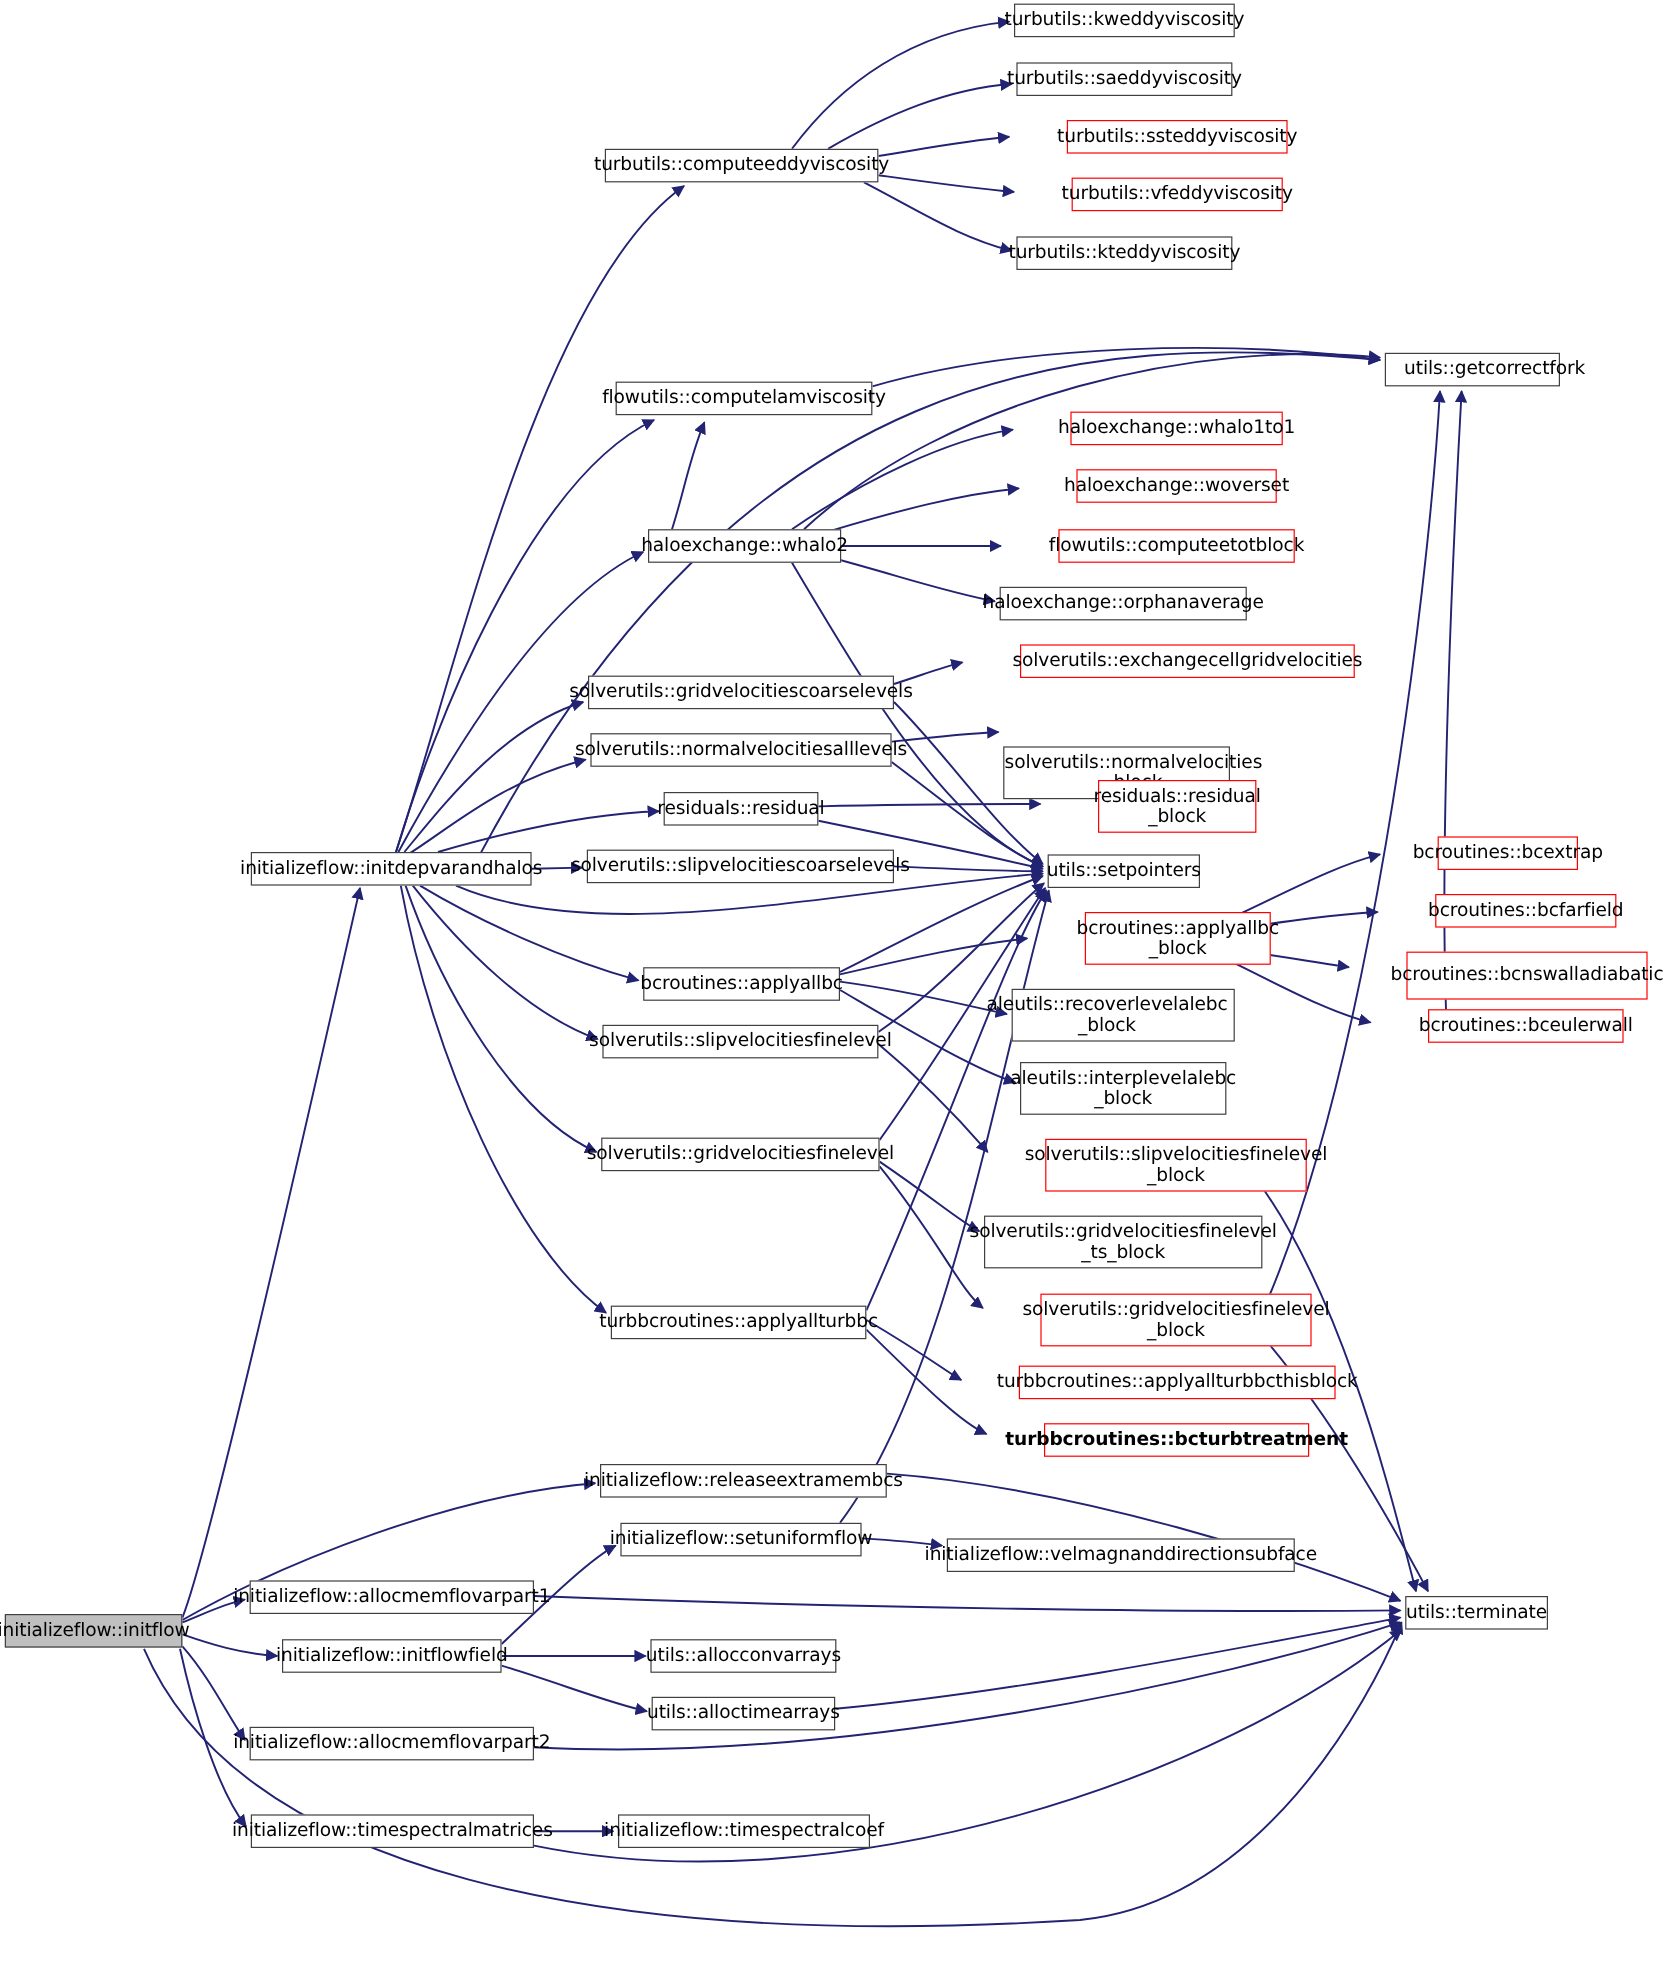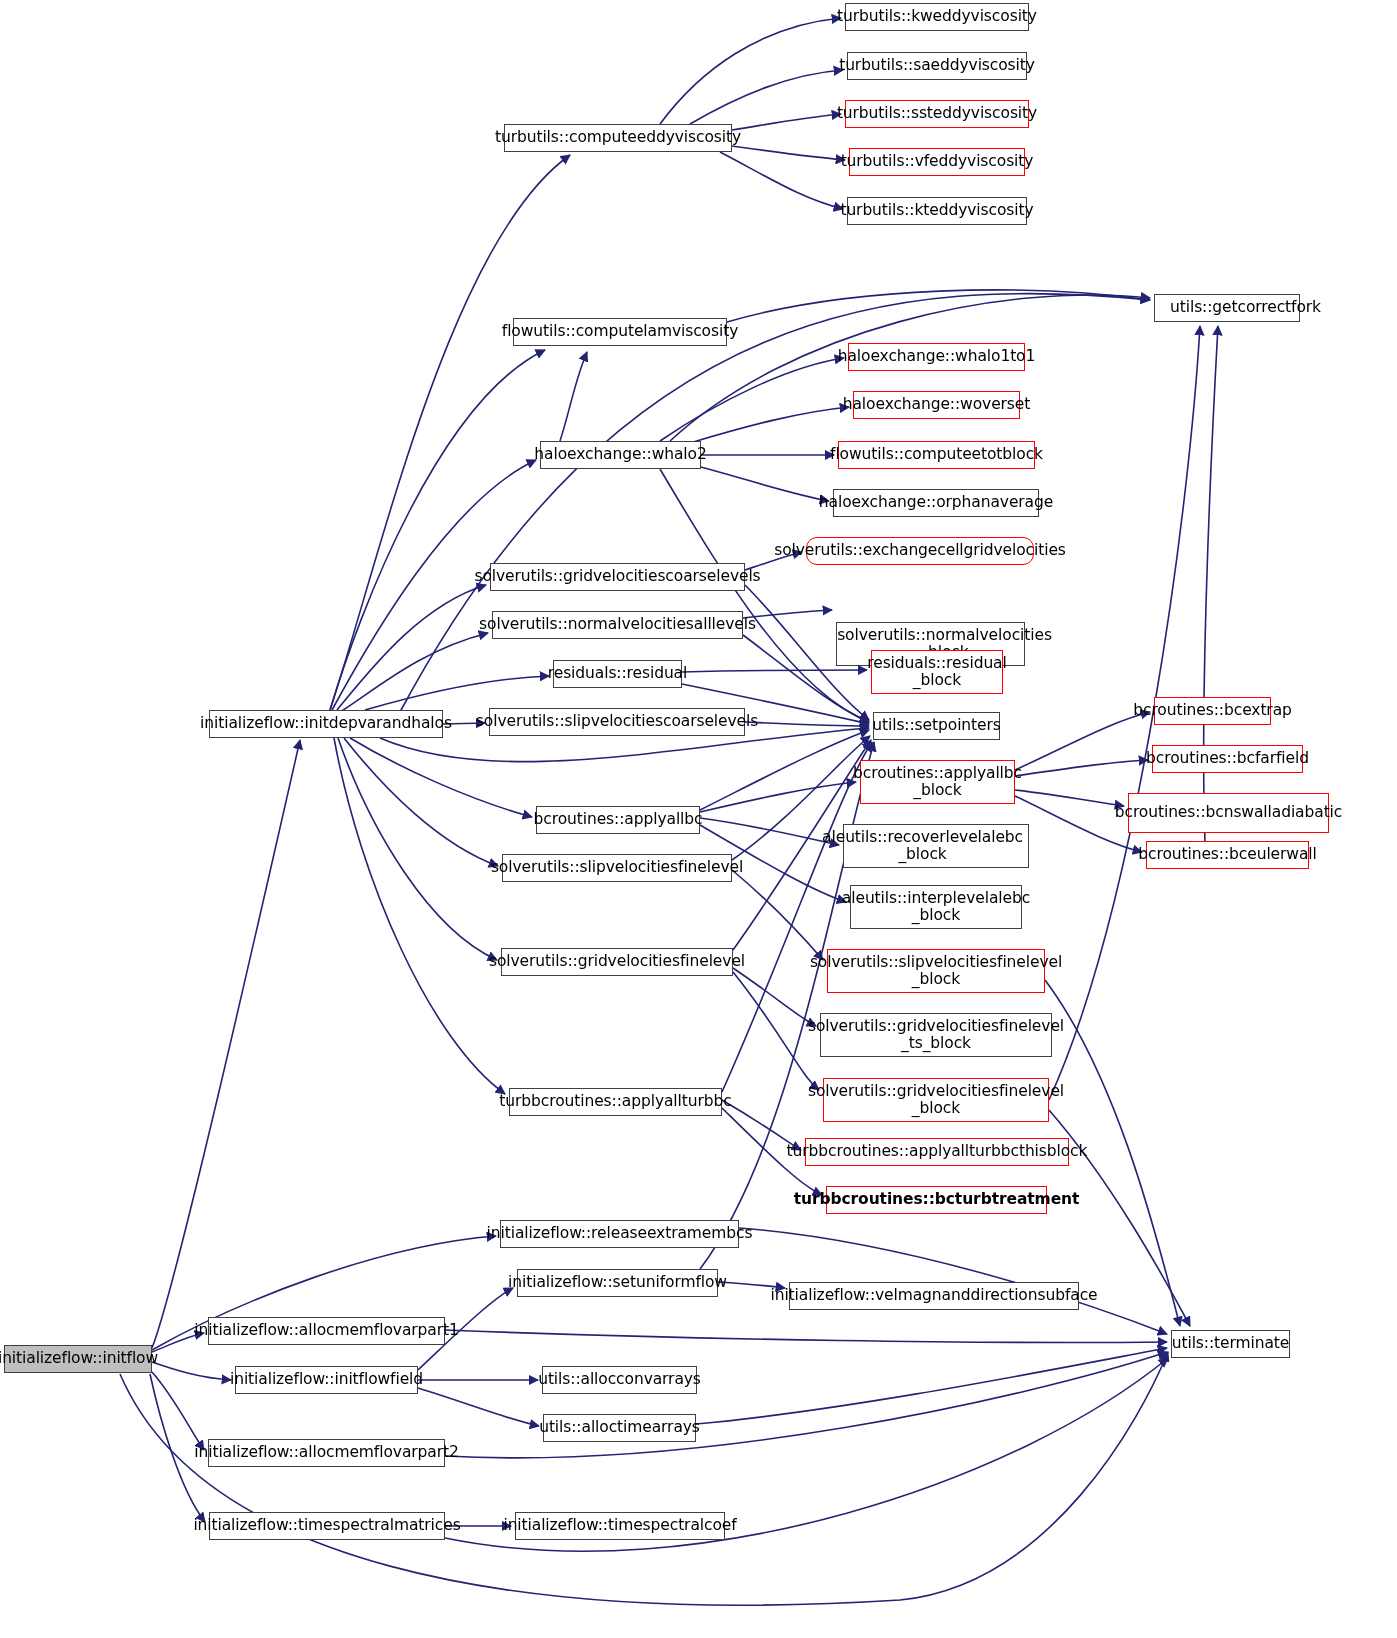--- a/index.html
+++ b/index.html
@@ -34,20 +34,21 @@
     border: 1px solid #404040;
     color: #000000;
     font-size: 15.5px;
     line-height: 1.12;
     white-space: pre;
     letter-spacing: -0.1px;
     z-index: 2;
   }
   .node.red {
     border: 1px solid #ff0000;
+    margin-left: 44px;
   }
   .node.current {
     background: #bfbfbf;
     border: 1px solid #404040;
   }
   .node .label {
     display: block;
     padding: 0 5px;
   }
 </style>
@@ -145,21 +146,21 @@
       <div class="node red" style="left: 849px; top: 148px; width: 176px; height: 28px;"><span class="label">turbutils::vfeddyviscosity</span></div>
       <div class="node" style="left: 847px; top: 197px; width: 180px; height: 28px;"><span class="label">turbutils::kteddyviscosity</span></div>
       <div class="node" style="left: 513px; top: 318px; width: 214px; height: 28px;"><span class="label">flowutils::computelamviscosity</span></div>
       <div class="node" style="left: 1154px; top: 294px; width: 146px; height: 28px; padding-left: 37px;"><span class="label">utils::getcorrectfork</span></div>
       <div class="node" style="left: 540px; top: 441px; width: 161px; height: 28px;"><span class="label">haloexchange::whalo2</span></div>
       <div class="node red" style="left: 848px; top: 343px; width: 177px; height: 28px;"><span class="label">haloexchange::whalo1to1</span></div>
       <div class="node red" style="left: 853px; top: 391px; width: 167px; height: 28px;"><span class="label">haloexchange::woverset</span></div>
       <div class="node red" style="left: 838px; top: 441px; width: 197px; height: 28px;"><span class="label">flowutils::computeetotblock</span></div>
       <div class="node" style="left: 833px; top: 489px; width: 206px; height: 28px;"><span class="label">haloexchange::orphanaverage</span></div>
       <div class="node" style="left: 490px; top: 563px; width: 255px; height: 28px;"><span class="label">solverutils::gridvelocitiescoarselevels</span></div>
-      <div class="node red" style="left: 806px; top: 537px; width: 228px; height: 28px; border-radius: 11px;"><span class="label">solverutils::exchangecellgridvelocities</span></div>
+      <div class="node red" style="left: 806px; top: 537px; width: 279px; height: 28px;"><span class="label">solverutils::exchangecellgridvelocities</span></div>
       <div class="node" style="left: 492px; top: 611px; width: 251px; height: 28px;"><span class="label">solverutils::normalvelocitiesalllevels</span></div>
       <div class="node" style="left: 836px; top: 622px; width: 189px; height: 44px; padding-left: 28px;"><span class="label">solverutils::normalvelocities
 _block</span></div>
       <div class="node" style="left: 553px; top: 660px; width: 129px; height: 28px;"><span class="label">residuals::residual</span></div>
       <div class="node red" style="left: 871px; top: 650px; width: 132px; height: 44px;"><span class="label">residuals::residual
 _block</span></div>
       <div class="node" style="left: 489px; top: 708px; width: 256px; height: 28px;"><span class="label">solverutils::slipvelocitiescoarselevels</span></div>
       <div class="node" style="left: 873px; top: 712px; width: 127px; height: 28px;"><span class="label">utils::setpointers</span></div>
       <div class="node" style="left: 536px; top: 806px; width: 164px; height: 28px;"><span class="label">bcroutines::applyallbc</span></div>
       <div class="node red" style="left: 860px; top: 760px; width: 155px; height: 44px;"><span class="label">bcroutines::applyallbc

